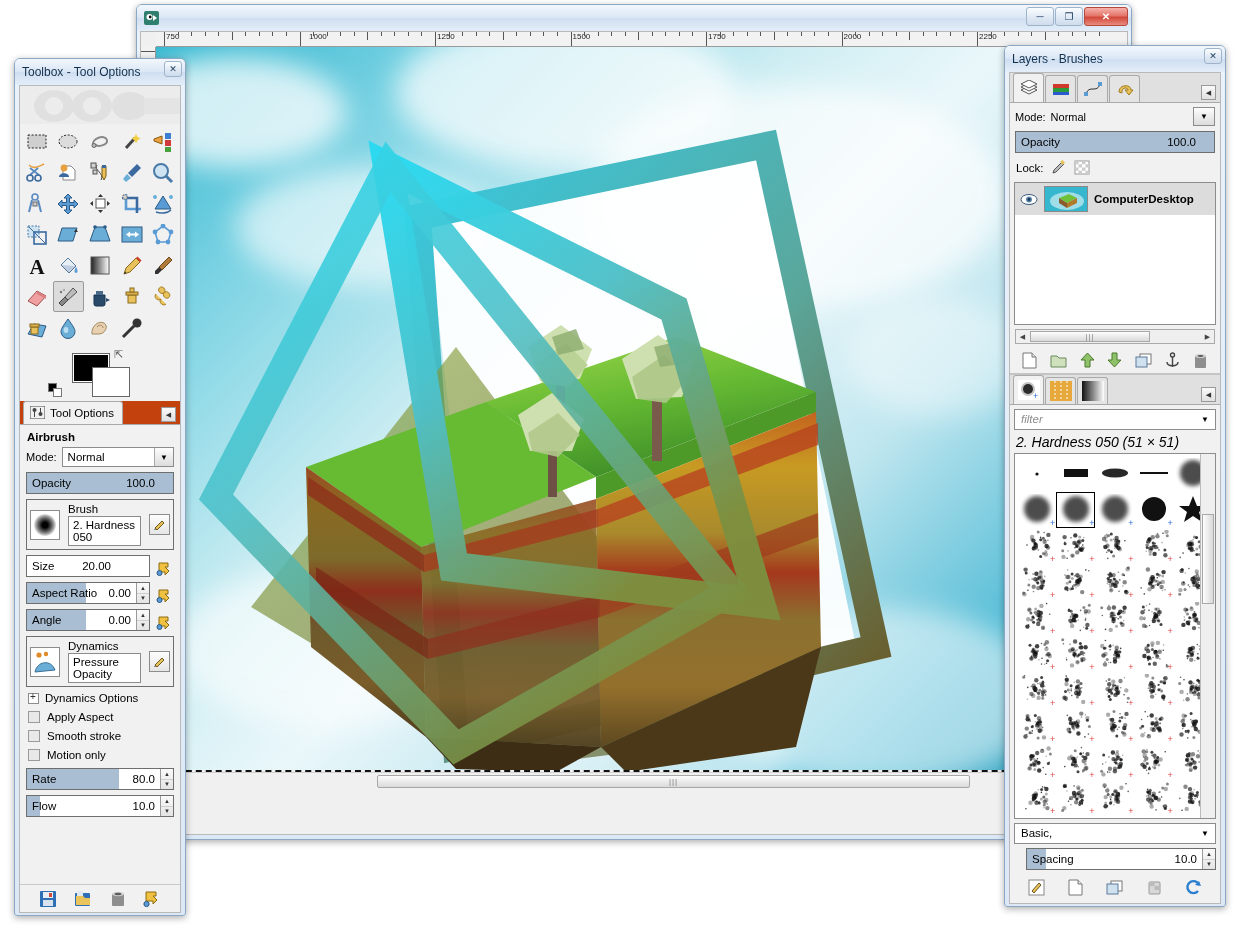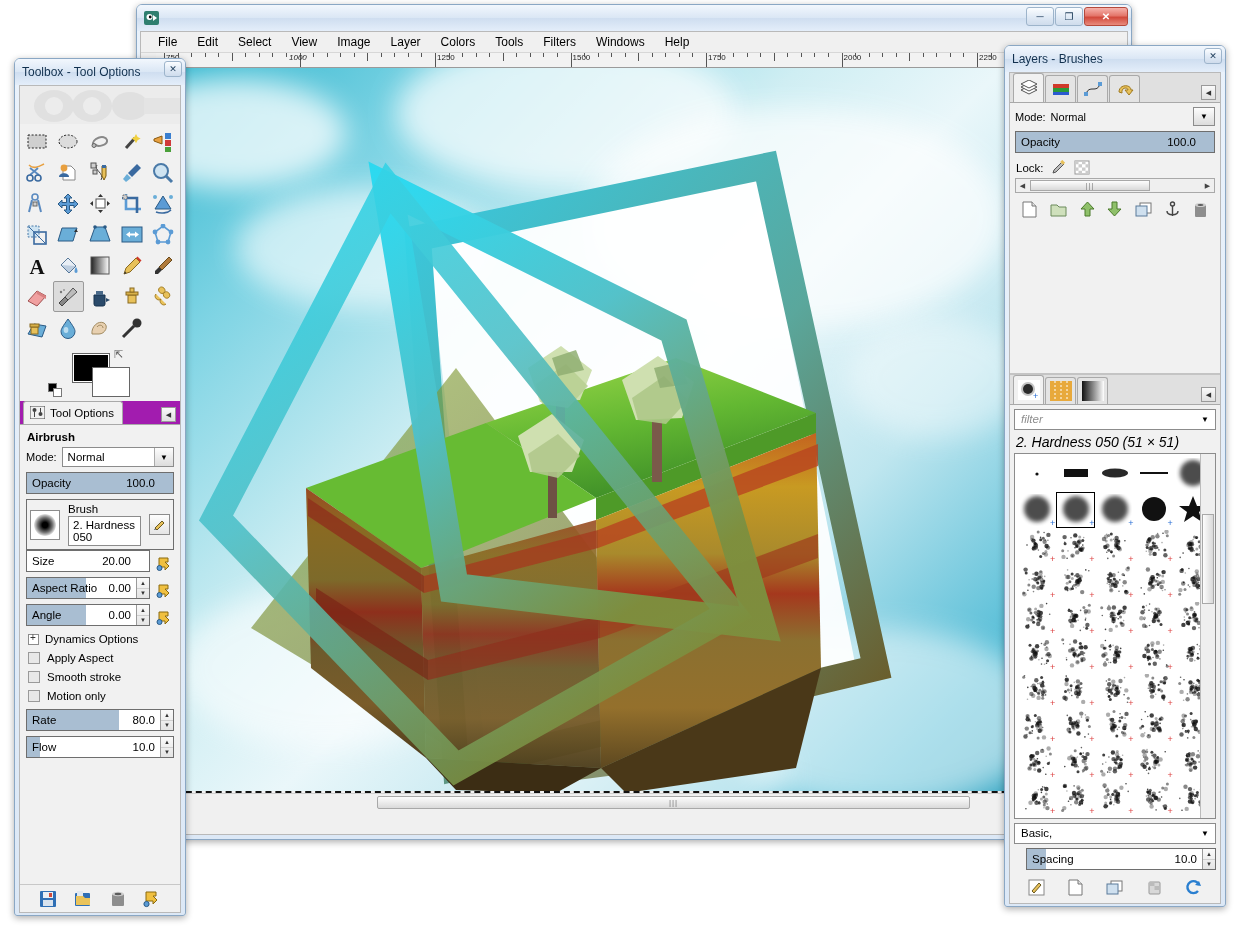--- a/index.html
+++ b/index.html
@@ -106,21 +106,21 @@
   .tool { height: 31px; display: flex; align-items: center; justify-content: center; border-radius: 2px; }
   .tool.sel { background: #dcdcdc; border: 1px solid #9a9a9a; }
   .colorarea { height: 56px; position: relative; }
   .fgsw { position: absolute; left: 52px; top: 8px; width: 38px; height: 30px; background: #000; border: 1px solid #666; box-shadow: inset 0 0 0 1px #fff; }
   .bgsw { position: absolute; left: 72px; top: 22px; width: 38px; height: 30px; background: #fff; border: 1px solid #666; }
   .swapic { position: absolute; left: 94px; top: 3px; font-size: 11px; color: #555; }
   .minisw { position: absolute; left: 28px; top: 38px; width: 14px; height: 13px; }
   .minisw i { position: absolute; width: 9px; height: 9px; display: block; border: 1px solid #777; }
 
   
-  .tabrow { display: flex; align-items: flex-end; height: 24px; background: #a21caf; border-bottom: 1px solid #a9a9a9; padding-left: 3px; }
+  .tabrow { display: flex; align-items: flex-end; height: 24px; background: #c2410c; border-bottom: 1px solid #a9a9a9; padding-left: 3px; }
   .tabitem { display: flex; align-items: center; gap: 5px; background: #f1f1f1; border: 1px solid #a9a9a9; border-bottom: none;
              padding: 3px 8px 4px 6px; border-radius: 3px 3px 0 0; font-size: 11.5px; height: 23px; }
   .tabmenu { margin-left: auto; margin-right: 4px; margin-bottom: 2px; width: 15px; height: 15px; border: 1px solid #9a9a9a;
              background: linear-gradient(180deg,#fafafa,#e0e0e0); display:flex; align-items:center; justify-content:center; font-size: 7px; color: #333; }
   .opts { padding: 5px 6px 4px 6px; background: #f1f1f1; }
   .secttl { font-weight: bold; font-size: 11.5px; margin: 1px 0 4px 1px; }
   .rowmode { display: flex; align-items: center; gap: 5px; margin-bottom: 5px; }
   .combo { flex: 1; display: flex; align-items: stretch; border: 1px solid #8c8c8c; background: #fff; height: 20px; }
   .combo .cv { flex: 1; padding: 2px 5px; font-size: 11.5px; display: flex; align-items: center; }
   .combo .carr { width: 19px; border-left: 1px solid #aaa; background: linear-gradient(180deg,#fdfdfd,#dcdcdc);
@@ -130,21 +130,21 @@
             display: flex; align-items: center; margin-bottom: 5px; }
   .slider .fill { position: absolute; left: 0; top: 0; bottom: 0; background: #a9bed2; }
   .slider .lb { position: relative; padding-left: 5px; font-size: 11.5px; }
   .slider .vv { position: relative; margin-left: auto; padding-right: 5px; font-size: 11.5px; }
   .spin { width: 13px; align-self: stretch; border-left: 1px solid #9a9a9a; background: linear-gradient(180deg,#fafafa,#e4e4e4);
           display: flex; flex-direction: column; }
   .spin span { flex: 1; display: flex; align-items: center; justify-content: center; font-size: 6px; color: #333; }
   .spin span:first-child { border-bottom: 1px solid #cfcfcf; }
   .resetbtn { width: 20px; height: 20px; margin-left: 4px; display: flex; align-items: center; justify-content: center; }
 
-  .brushrow { display: flex; align-items: center; gap: 8px; border: 1px solid #6e6e6e; background: #f1f1f1; padding: 3px; }
+  .brushrow { display: flex; align-items: center; gap: 8px; border: 1px solid #6e6e6e; background: #f1f1f1; padding: 3px; margin-bottom: 5px; }
   .bthumb { width: 30px; height: 30px; border: 1px solid #8c8c8c; background: #fff; position: relative; }
   .bthumb .blob { position: absolute; left: 50%; top: 50%; transform: translate(-50%,-50%); width: 22px; height: 22px; border-radius: 50%;
                   background: radial-gradient(circle, #000 18%, rgba(0,0,0,.55) 48%, rgba(0,0,0,0) 76%); }
   .brcol { flex: 1; }
   .brcol .bl { font-size: 11.5px; margin-bottom: 1px; }
   .brval { border: 1px solid #8c8c8c; background: #fff; font-size: 11.5px; padding: 2px 4px; }
   .editbtn { width: 21px; height: 21px; border: 1px solid #8c8c8c; background: linear-gradient(180deg,#fdfdfd,#e5e5e5);
              display: flex; align-items: center; justify-content: center; }
 
   .checkrow { display: flex; align-items: center; gap: 7px; margin: 0 0 7px 2px; font-size: 11.5px; }
@@ -208,50 +208,37 @@
           </svg>
       </span>
       <span class="winbtns">
         <span class="wbtn">─</span>
         <span class="wbtn">❐</span>
         <span class="wbtn close">✕</span>
       </span>
     </div>
 
     <div style="margin:0 3px 3px 3px;border:1px solid #b9b9b9;background:#f0f0f0;height:calc(100% - 30px);overflow:hidden;">
-      <div class="menubar">
-        <span class="mi">File</span>
-        <span class="mi">Edit</span>
-        <span class="mi">Select</span>
-        <span class="mi">View</span>
-        <span class="mi">Image</span>
-        <span class="mi">Layer</span>
-        <span class="mi">Colors</span>
-        <span class="mi">Tools</span>
-        <span class="mi">Filters</span>
-        <span class="mi">Windows</span>
-        <span class="mi">Help</span>
-      </div>
 
       <div style="display:flex;">
         <div style="width:15px;"></div>
         <div class="ruler-h" id="rulerH" style="flex:1;">
             <span class="tk tkM" style="left: 8px;"></span>
             <span class="lab" style="left: 10px;">750</span>
             <span class="tk" style="left: 21.55px; height: 4px;"></span>
             <span class="tk" style="left: 35.1px; height: 4px;"></span>
             <span class="tk" style="left: 48.65px; height: 4px;"></span>
             <span class="tk" style="left: 62.2px; height: 4px;"></span>
             <span class="tk" style="left: 75.75px; height: 8px;"></span>
             <span class="tk" style="left: 89.3px; height: 4px;"></span>
             <span class="tk" style="left: 102.85px; height: 4px;"></span>
             <span class="tk" style="left: 116.4px; height: 4px;"></span>
             <span class="tk" style="left: 129.95px; height: 4px;"></span>
             <span class="tk tkM" style="left: 143.5px;"></span>
-            <span class="lab" style="left: 133px; font-style: italic;">1000</span>
+            <span class="lab" style="left: 153px;">1000</span>
             <span class="tk" style="left: 157.05px; height: 4px;"></span>
             <span class="tk" style="left: 170.6px; height: 4px;"></span>
             <span class="tk" style="left: 184.15px; height: 4px;"></span>
             <span class="tk" style="left: 197.7px; height: 4px;"></span>
             <span class="tk" style="left: 211.25px; height: 8px;"></span>
             <span class="tk" style="left: 224.8px; height: 4px;"></span>
             <span class="tk" style="left: 238.35px; height: 4px;"></span>
             <span class="tk" style="left: 251.9px; height: 4px;"></span>
             <span class="tk" style="left: 265.45px; height: 4px;"></span>
             <span class="tk tkM" style="left: 279px;"></span>
@@ -796,21 +783,21 @@
           </span>
           <span class="editbtn">
             <svg width="13" height="13" viewBox="0 0 13 13">
                 <path d="M2 10 L9 3 L11 5 L4 12 Z" fill="#e8c15a" stroke="#6a5a22"></path>
                 <path d="M1 12 L3 11.5 L2 10.5 Z" fill="#333"></path>
               </svg>
           </span>
         </div>
 
         <div style="display:flex;align-items:center;">
-          <span class="slider" style="flex:1;margin-bottom:5px;">
+          <span class="slider" style="flex:1;margin-bottom:5px;gap:20px;">
             <span class="fill" style="width:100%;background:#fff;"></span>
             <span class="lb">Size</span>
             <span class="vv">20.00</span>
             <span class="spin">
                 <span>▲</span>
                 <span>▼</span>
               </span>
           </span>
           <span class="resetbtn">
             <svg width="17" height="17" viewBox="0 0 17 17">
@@ -849,20 +836,39 @@
               </span>
           </span>
           <span class="resetbtn">
             <svg width="17" height="17" viewBox="0 0 17 17">
                 <path d="M3 3 h9 v4 h-3 l4 4 l-4 4 v-3 h-6 z" fill="#f0c040" stroke="#8a6a10"></path>
                 <circle cx="3.5" cy="13" r="2.5" fill="#5b9bd5" stroke="#2a5a85"></circle>
               </svg>
           </span>
         </div>
 
+        <div class="brushrow">
+          <span class="bthumb">
+            <svg width="28" height="28" viewBox="0 0 28 28">
+                <circle cx="8" cy="7" r="2.6" fill="#e08a2a"></circle>
+                <circle cx="15" cy="6" r="2.2" fill="#e08a2a"></circle>
+                <path d="M4 24 C6 13, 20 11, 24 22 Z" fill="#6aaed8" stroke="#3a6e94"></path>
+              </svg>
+          </span>
+          <span class="brcol">
+            <span class="bl" style="display:block;">Dynamics</span>
+            <span class="brval" style="display:block;">Pressure Opacity</span>
+          </span>
+          <span class="editbtn">
+            <svg width="13" height="13" viewBox="0 0 13 13">
+                <path d="M2 10 L9 3 L11 5 L4 12 Z" fill="#e8c15a" stroke="#6a5a22"></path>
+                <path d="M1 12 L3 11.5 L2 10.5 Z" fill="#333"></path>
+              </svg>
+          </span>
+        </div>
 
         <div class="expander">
           <span class="exbox"></span>
           <span>Dynamics Options</span>
         </div>
 
         <div class="checkrow">
           <span class="cbox"></span>
           <span>Apply Aspect</span>
         </div>
@@ -1002,20 +1008,41 @@
                 <rect x="4.5" y="4.25" width="3.5" height="3.25" fill="#ccc"></rect>
                 <rect x="11.5" y="4.25" width="3.5" height="3.25" fill="#ccc"></rect>
                 <rect x="1" y="7.5" width="3.5" height="3.25" fill="#ccc"></rect>
                 <rect x="8" y="7.5" width="3.5" height="3.25" fill="#ccc"></rect>
                 <rect x="4.5" y="10.75" width="3.5" height="3.25" fill="#ccc"></rect>
                 <rect x="11.5" y="10.75" width="3.5" height="3.25" fill="#ccc"></rect>
               </svg>
           </span>
         </div>
 
+        <div class="layerlist">
+          <div class="layerrow">
+            <span>
+              <svg width="18" height="13" viewBox="0 0 18 13">
+                  <ellipse cx="9" cy="6.5" rx="8" ry="5" fill="#fff" stroke="#3a5a7a"></ellipse>
+                  <circle cx="9" cy="6.5" r="3" fill="#5b86ae"></circle>
+                  <circle cx="9" cy="6.5" r="1.4" fill="#16324e"></circle>
+                </svg>
+            </span>
+            <span class="lthumb">
+              <svg width="44" height="26" viewBox="0 0 44 26">
+                  <rect width="44" height="26" fill="#36b6cf"></rect>
+                  <ellipse cx="22" cy="14" rx="17" ry="9" fill="#d8f2f6" opacity=".65"></ellipse>
+                  <polygon points="14,11 24,7 32,11 22,16" fill="#6fc13a"></polygon>
+                  <polygon points="14,11 22,16 22,21 14,16" fill="#8a5a2a"></polygon>
+                  <polygon points="22,16 32,11 32,16 22,21" fill="#b07a2a"></polygon>
+                </svg>
+            </span>
+            <span class="lname">ComputerDesktop</span>
+          </div>
+        </div>
 
         <div class="minihscroll">
           <span class="ar">◀</span>
           <span class="th">|||</span>
           <span class="ar" style="margin-left:auto;">▶</span>
         </div>
 
         <div class="btnbar">
           <span>
             <svg width="15" height="17" viewBox="0 0 15 17">

